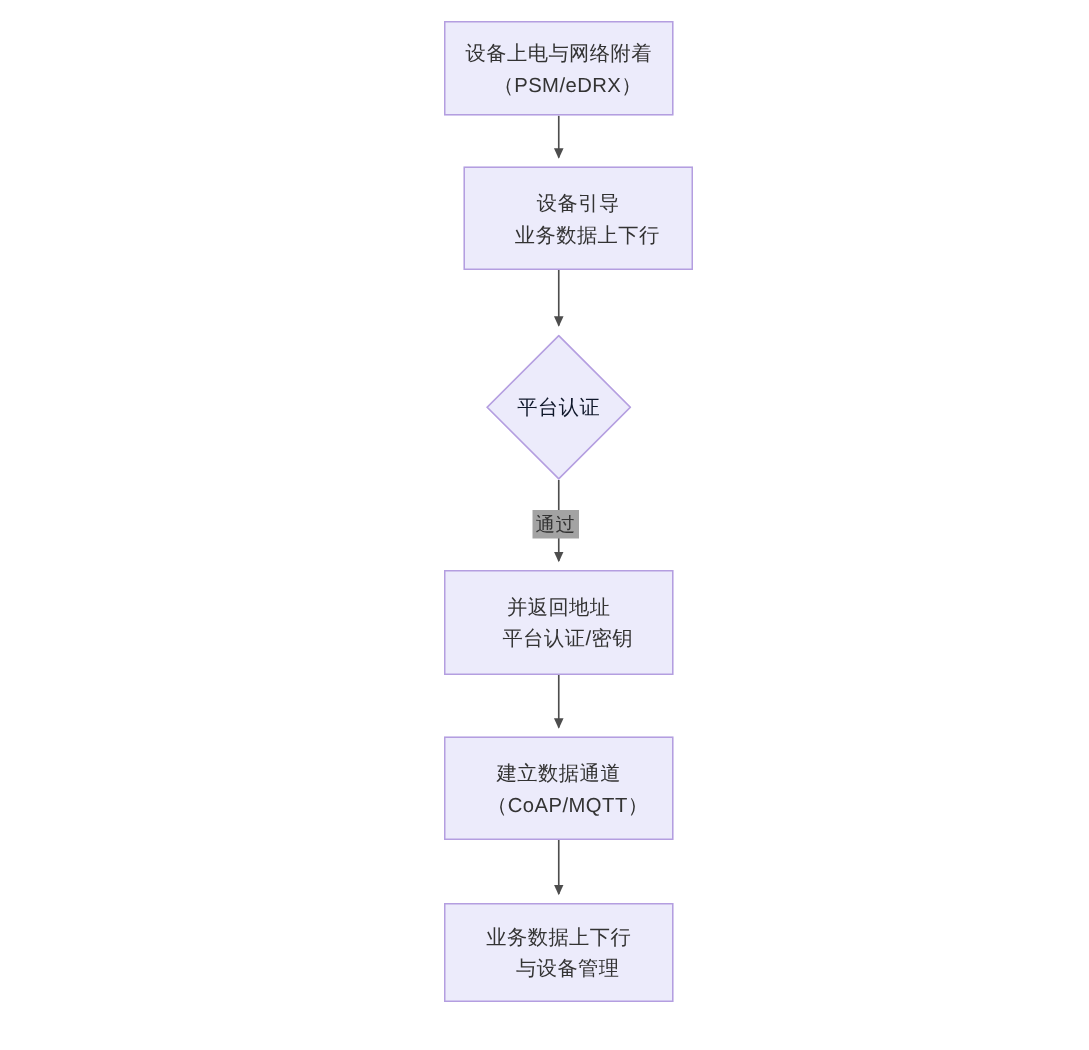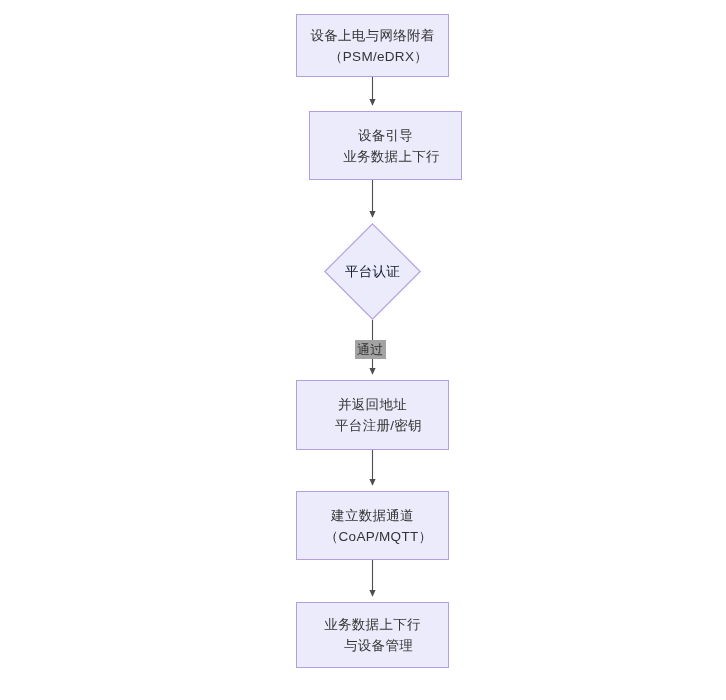--- a/index.html
+++ b/index.html
@@ -132,21 +132,21 @@
     </svg>
     <span class="diamond-label">平台认证</span>
   </div>
 
   <div class="edge-label" style="left:355px; top:340px;">
     <span>通过</span>
   </div>
 
   <div class="node-box" style="left:296px; top:380px; width:153px; height:70px;">
     <span>并返回地址</span>
-    <span class="line2">平台注册/密钥</span>
+    <span class="line2">平台认证/密钥</span>
   </div>
 
   <div class="node-box" style="left:296px; top:602px; width:153px; height:66px;">
     <span>业务数据上下行</span>
     <span class="line2">与设备管理</span>
   </div>
 
   <div class="node-box" style="left:296px; top:491px; width:153px; height:69px;">
     <span>建立数据通道</span>
     <span class="line2">（CoAP/MQTT）</span>

